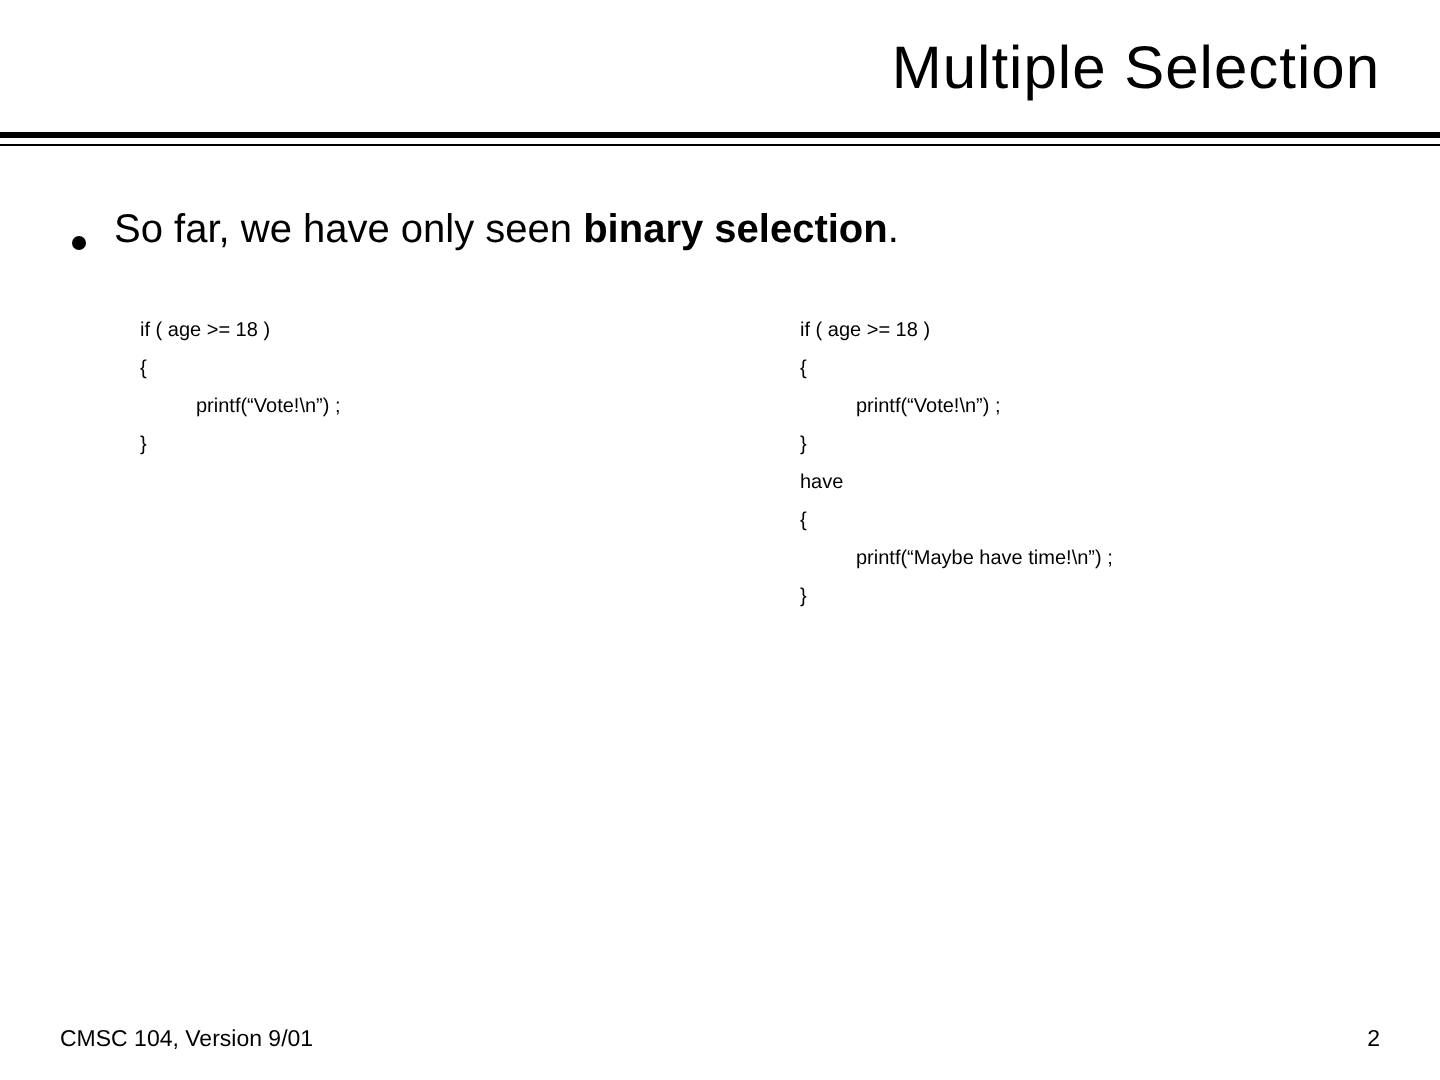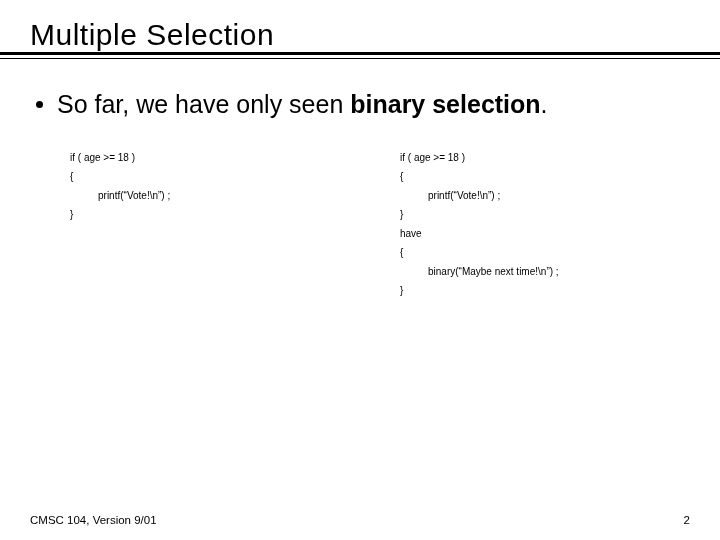--- a/index.html
+++ b/index.html
@@ -1,22 +1,22 @@
 <!DOCTYPE html>
 <html><head>
 <meta charset="utf-8">
 <style>
   * { margin: 0; padding: 0; box-sizing: border-box; }
   html, body { width: 720px; height: 540px; background: #fff; font-family: Arial, Helvetica, sans-serif; color: #000; }
   .slide { position: relative; width: 720px; height: 540px; padding: 18px 30px 0 30px; }
-  .title { text-align: left; font-size: 30px; font-weight: 400; letter-spacing: 0.5px; }
+  .title { text-align: right; font-size: 30px; font-weight: 400; letter-spacing: 0.5px; margin-bottom: 14px; }
   .rule { margin: 0 -30px 30px -30px; }
   .rule .thick { height: 3px; background: #000; }
   .rule .thin { height: 1px; background: #000; margin-top: 3px; }
-  .bullet-row { display: flex; align-items: flex-start; font-size: 25px; line-height: 1.25; margin-left: 6px; margin-bottom: 28px; }
+  .bullet-row { display: flex; align-items: center; font-size: 20px; line-height: 1.25; margin-left: 6px; margin-bottom: 28px; }
   .bullet-dot { width: 7px; height: 7px; border-radius: 50%; background: #000; margin: 12px 14px 0 0; flex: 0 0 auto; }
   .bullet-text b { font-weight: 700; }
   .code-cols { display: flex; }
   .col { flex: 1; font-size: 10px; line-height: 1.9; padding-left: 40px; }
   .indent { padding-left: 28px; }
   .footer { position: absolute; bottom: 14px; left: 30px; right: 30px; display: flex; justify-content: space-between; font-size: 11.5px; color: #000; align-items: center; }
 </style>
 </head>
 <body>
 
@@ -43,21 +43,21 @@
       <div class="indent">printf(“Vote!\n”) ;</div>
       <div>}</div>
     </div>
     <div class="col">
       <div>if ( age &gt;= 18 )</div>
       <div>{</div>
       <div class="indent">printf(“Vote!\n”) ;</div>
       <div>}</div>
       <div>have</div>
       <div>{</div>
-      <div class="indent">binary(“Maybe next time!\n”) ;</div>
+      <div class="indent">printf(“Maybe have time!\n”) ;</div>
       <div>}</div>
     </div>
   </div>
 
   <div class="footer">
     <span>CMSC 104, Version 9/01</span>
     <span>2</span>
   </div>
 
 </div>

